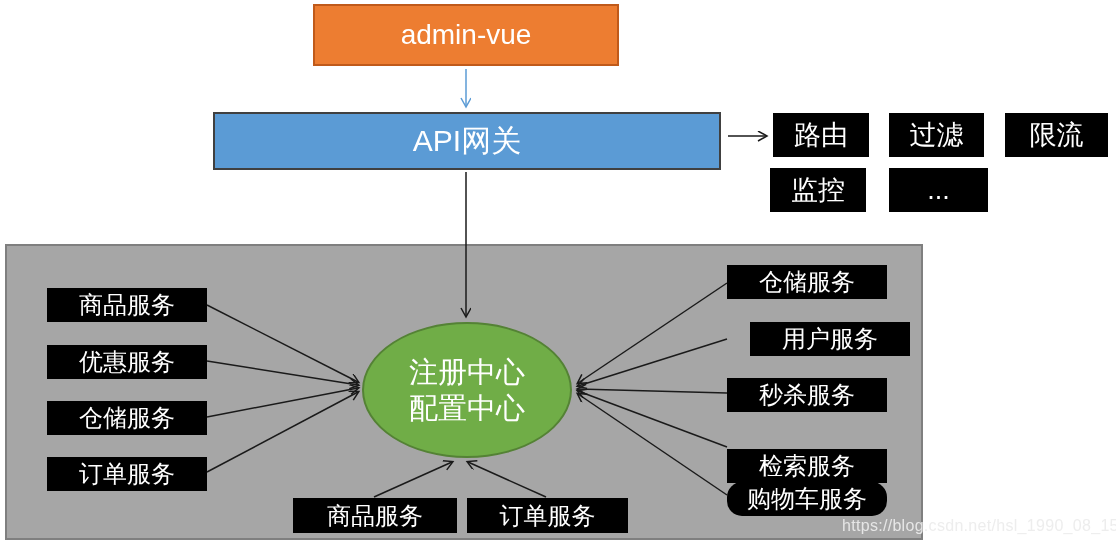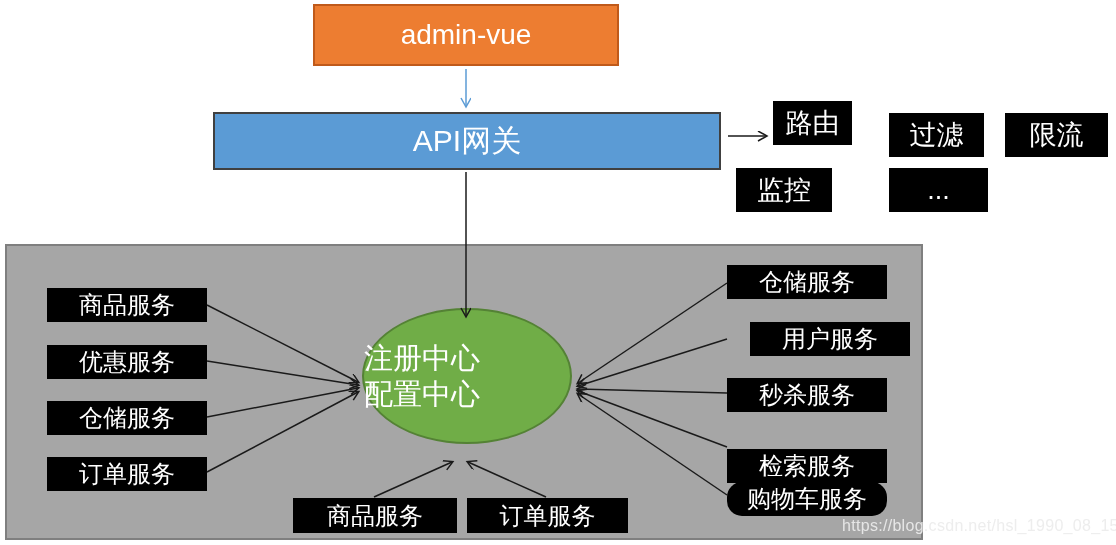--- a/index.html
+++ b/index.html
@@ -54,27 +54,27 @@
     background: #000000;
     color: #ffffff;
     display: flex;
     align-items: center;
     justify-content: center;
     font-size: 24px;
     white-space: nowrap;
   }
   .ellipse {
     position: absolute;
-    left: 362px; top: 308px; width: 210px; height: 136px;
+    left: 362px; top: 322px; width: 210px; height: 136px;
     border-radius: 50%;
     background: #70AD47;
     border: 2px solid #548235;
     display: flex;
     flex-direction: column;
-    align-items: flex-start;
+    align-items: center;
     justify-content: center;
     color: #ffffff;
     font-size: 29px;
     line-height: 1.25;
   }
   .watermark {
     position: absolute;
     left: 842px; top: 517px;
     font-size: 16px;
     color: rgba(236,236,236,0.92);
@@ -94,24 +94,24 @@
 <body>
 
 <div class="canvas">
 
   <div class="cluster"></div>
 
   <div class="node frontend">admin-vue</div>
 
   <div class="node gateway">API网关</div>
 
-  <div class="feat" style="left:773px; top:101px; width:79px;">路由</div>
+  <div class="feat" style="left:773px; top:113px; width:96px;">路由</div>
   <div class="feat" style="left:889px; top:113px; width:95px;">过滤</div>
   <div class="feat" style="left:1005px; top:113px; width:103px;text-align:center;">限流</div>
-  <div class="feat" style="left:736px; top:168px; width:96px;">监控</div>
+  <div class="feat" style="left:770px; top:168px; width:96px;">监控</div>
   <div class="feat" style="left:889px; top:168px; width:99px;">...</div>
 
   <div class="ellipse">
     <div>注册中心</div>
     <div>配置中心</div>
   </div>
 
   <div class="svc" style="left:47px; top:288px;">商品服务</div>
   <div class="svc" style="left:47px; top:345px;">优惠服务</div>
   <div class="svc" style="left:47px; top:401px;">仓储服务</div>

